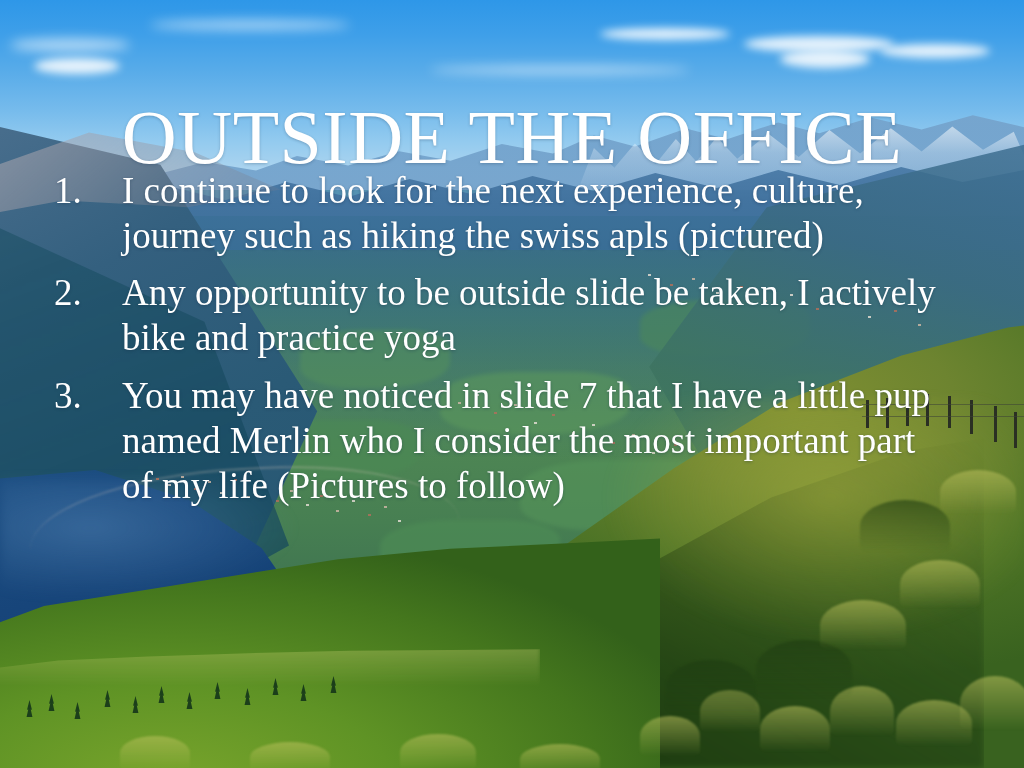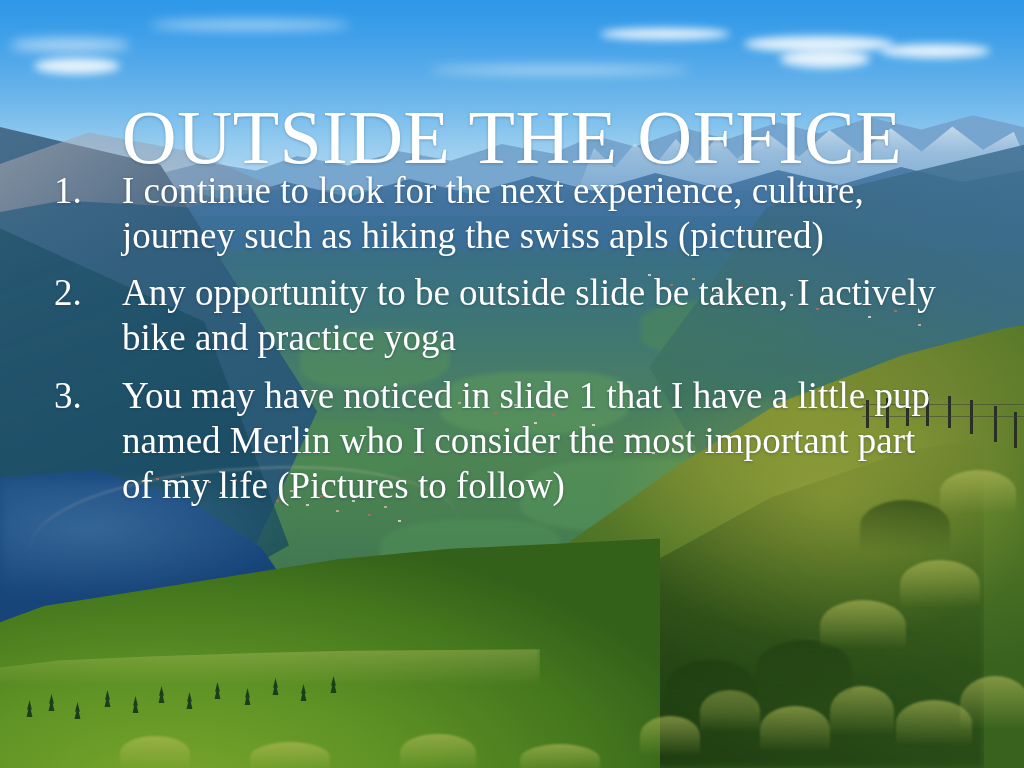--- a/index.html
+++ b/index.html
@@ -444,18 +444,18 @@
         <div class="item-text">I continue to look for the next experience, culture, journey such as hiking the swiss apls (pictured)</div>
       </div>
 
       <div class="item">
         <div class="item-num">2.</div>
         <div class="item-text">Any opportunity to be outside slide be taken, I actively bike and practice yoga</div>
       </div>
 
       <div class="item">
         <div class="item-num">3.</div>
-        <div class="item-text">You may have noticed in slide 1 that  I have a little pup named Merlin who I consider the most important part of my life (Pictures to follow)</div>
+        <div class="item-text">You may have noticed in slide 7 that  I have a little pup named Merlin who I consider the most important part of my life (Pictures to follow)</div>
       </div>
 
     </div>
   </div>
 </div>
 
 </body></html>

